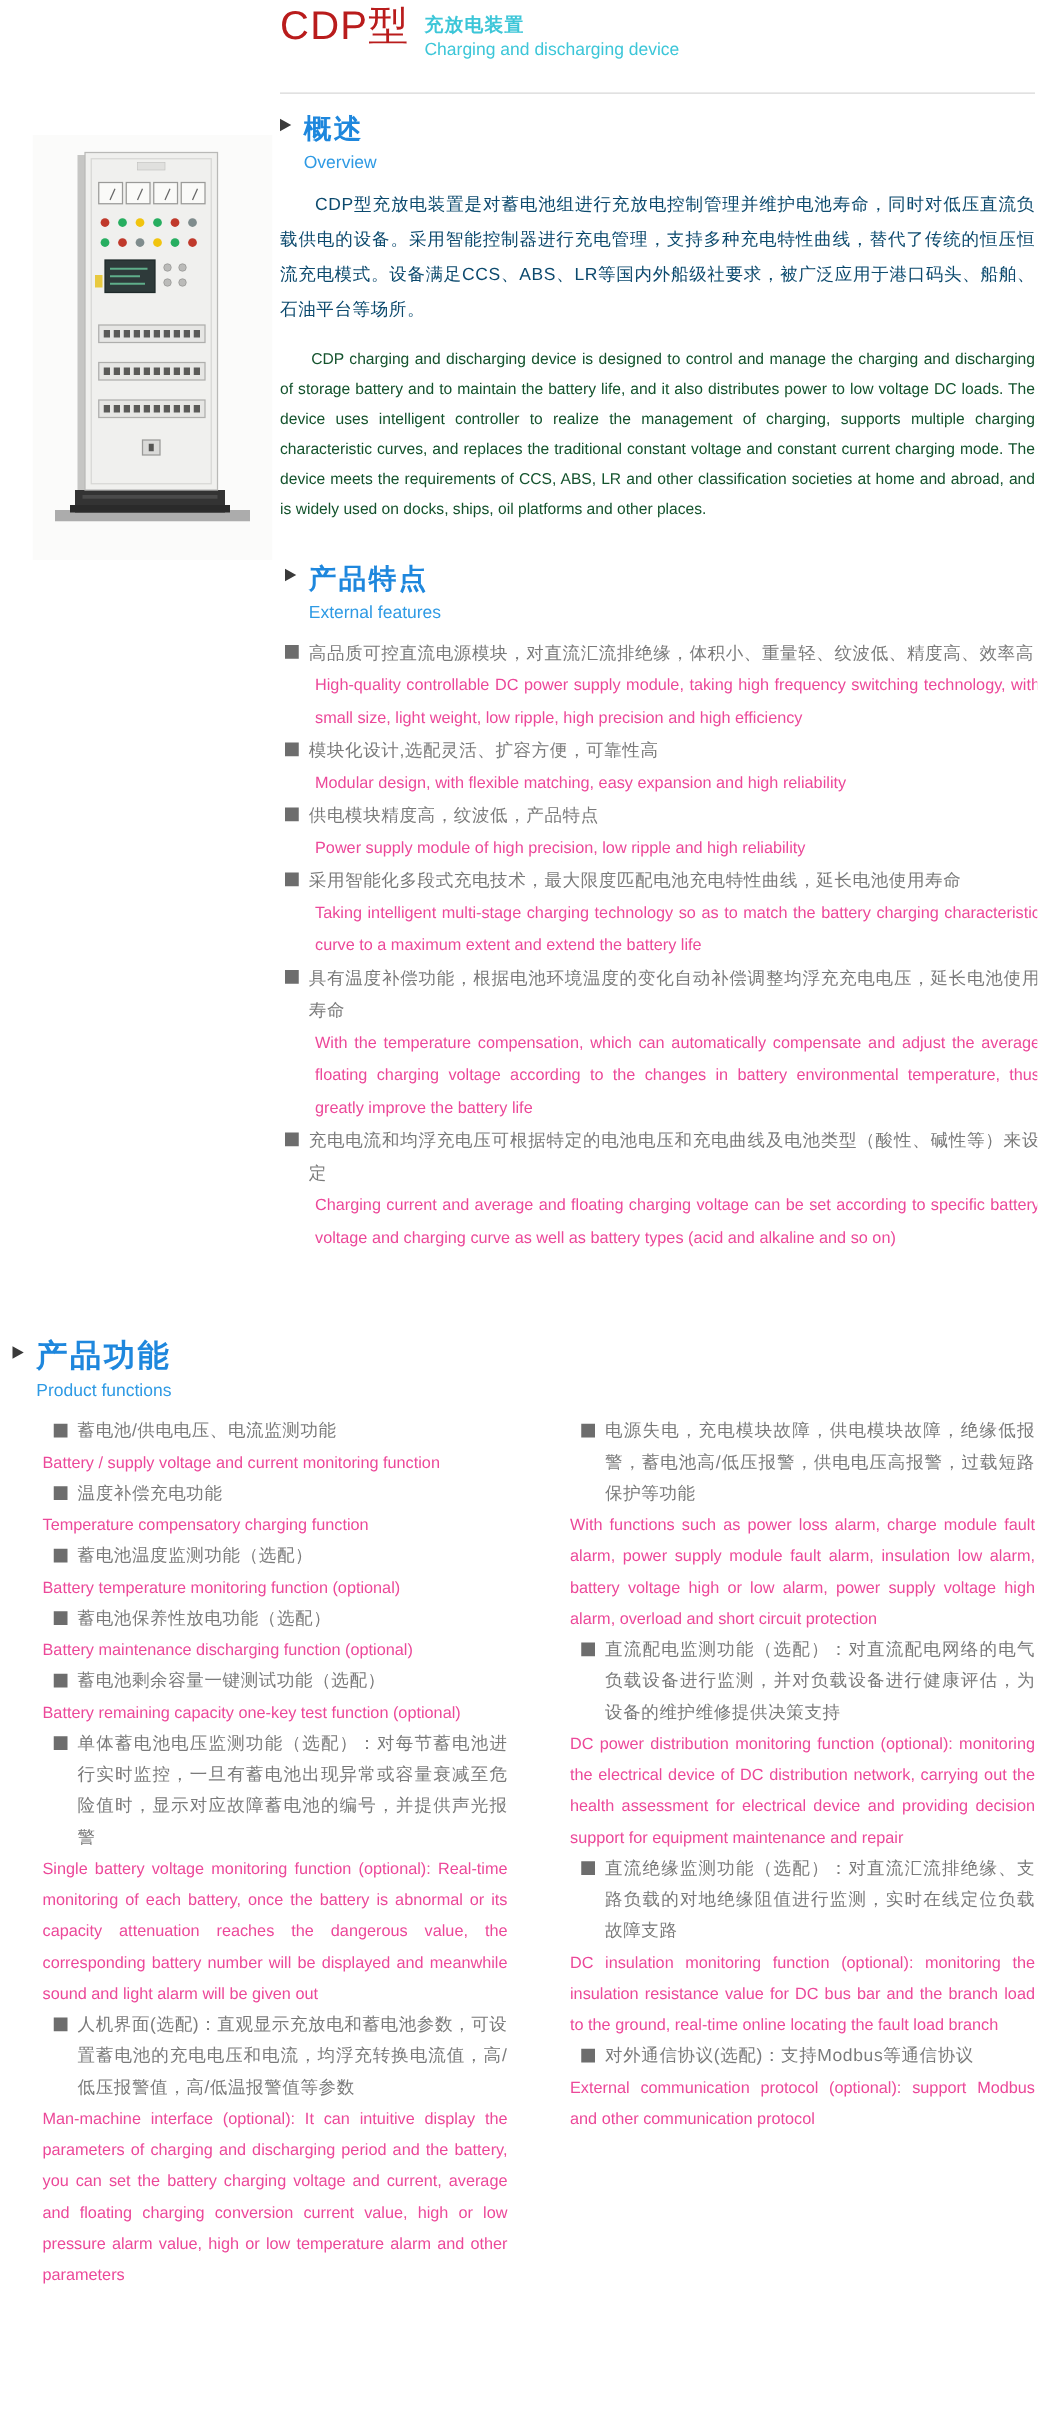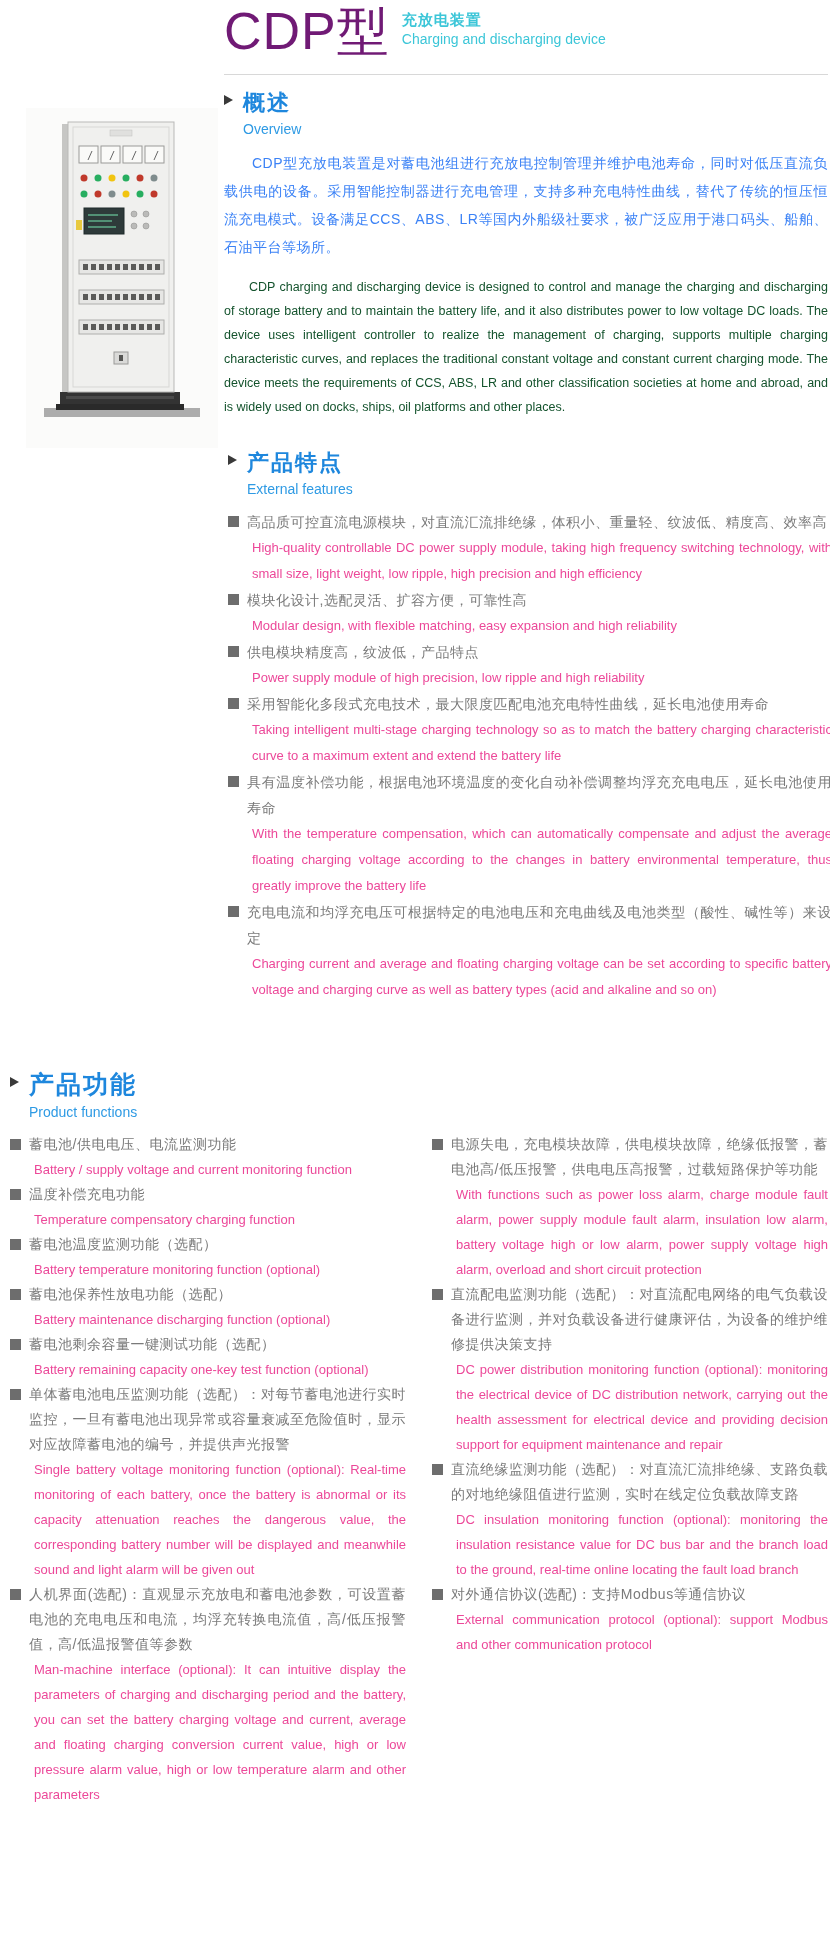--- a/index.html
+++ b/index.html
@@ -1,21 +1,21 @@
 <!DOCTYPE html>
 <html><head>
 <meta charset="utf-8">
 <style>
   html,body { margin:0; padding:0; background:#ffffff; }
   .page { position:relative; width:830px; height:1937px; background:#ffffff;
           font-family:"Liberation Sans", sans-serif; overflow:hidden; }
 
   
   .title-block { position:absolute; left:224px; top:4px; display:flex; align-items:flex-start; gap:12px; }
-  .model { font-size:52px; color:#701a75; line-height:1.05; letter-spacing:1px; }
+  .model { font-size:32px; color:#b91c1c; line-height:1.05; letter-spacing:1px; }
   .title-sub { padding-top:7px; }
   .t-cn { font-size:15px; font-weight:bold; color:#3cc6d8; letter-spacing:1px; }
   .t-en { font-size:14px; color:#3cc6d8; margin-top:1px; }
   .divider { position:absolute; left:224px; top:74px; width:604px; height:1px; background:#d8d8d8; }
 
   .photo { position:absolute; left:26px; top:108px; width:192px; height:340px; }
   .photo svg { width:100%; height:100%; display:block; }
 
   
   .section { position:absolute; }
@@ -24,36 +24,36 @@
   .sec-functions { left:10px;  top:1068px; width:818px; }
 
   .sec-head { position:relative; padding-left:19px; margin-bottom:12px; }
   .arrow { position:absolute; left:0; top:7px; width:0; height:0;
            border-left:9px solid #3a3a3a; border-top:5px solid transparent; border-bottom:5px solid transparent; }
   .h-cn { font-size:22px; font-weight:bold; color:#1e87dd; letter-spacing:2px; }
   .h-en { font-size:14px; color:#2e9ae4; margin-top:3px; }
   .sec-functions .h-cn { font-size:25px; }
   .sec-functions .arrow { top:9px; }
 
-  .para-cn { font-size:14px; line-height:28px; color:#3b82f6; text-align:justify;
+  .para-cn { font-size:14px; line-height:28px; color:#0c4a6e; text-align:justify;
              text-indent:2em; letter-spacing:0.5px; margin-top:6px; }
   .para-en { font-size:12.5px; line-height:24px; color:#14532d; text-align:justify;
              text-indent:2em; margin-top:6px; }
 
   
   .item { position:relative; }
   .item-cn { position:relative; font-size:14px; line-height:26px; color:#7a7a7a;
              padding-left:19px; text-align:justify; letter-spacing:0.5px; }
   .bullet { position:absolute; left:0; top:7px; width:11px; height:11px; background:#6d6d6d; }
   .item-en { font-size:13px; line-height:26px; color:#ec4899; padding-left:24px; text-align:justify; }
 
   
   .cols { display:flex; gap:26px; margin-top:8px; }
   .col { flex:1; min-width:0; }
-  .col .item-cn { line-height:25px; }
+  .col .item-cn { line-height:25px;margin-left:33px; }
   .col .item-en { line-height:25px; }
 </style>
 </head>
 <body>
 
 <div class="page">
 
   <div class="title-block">
     <span class="model">CDP型</span>
     <span class="title-sub">

